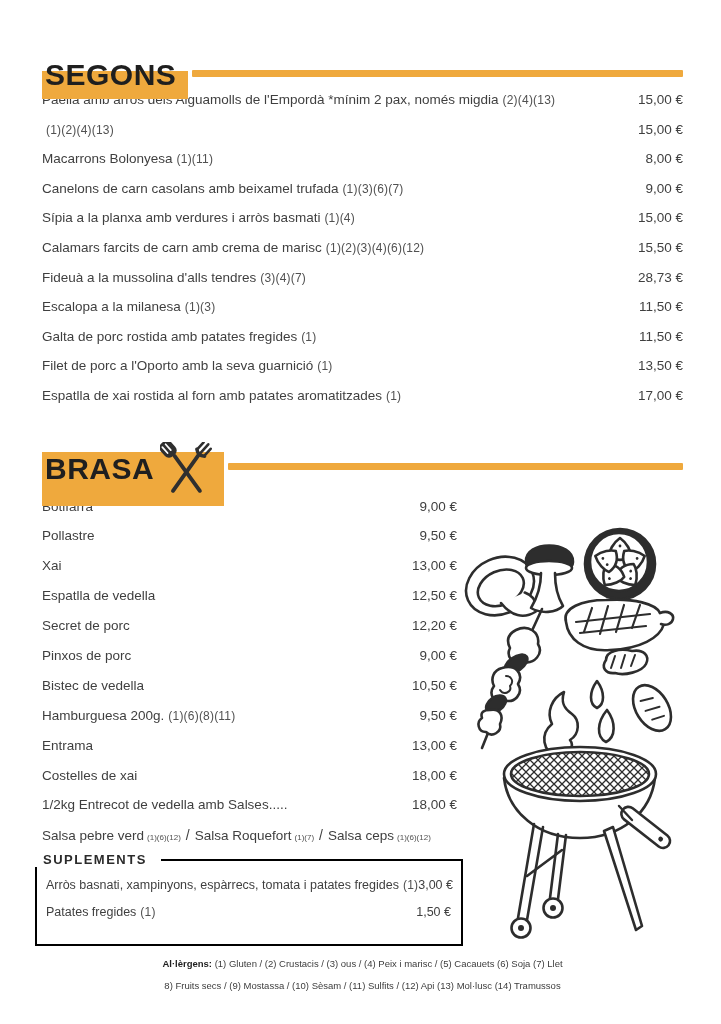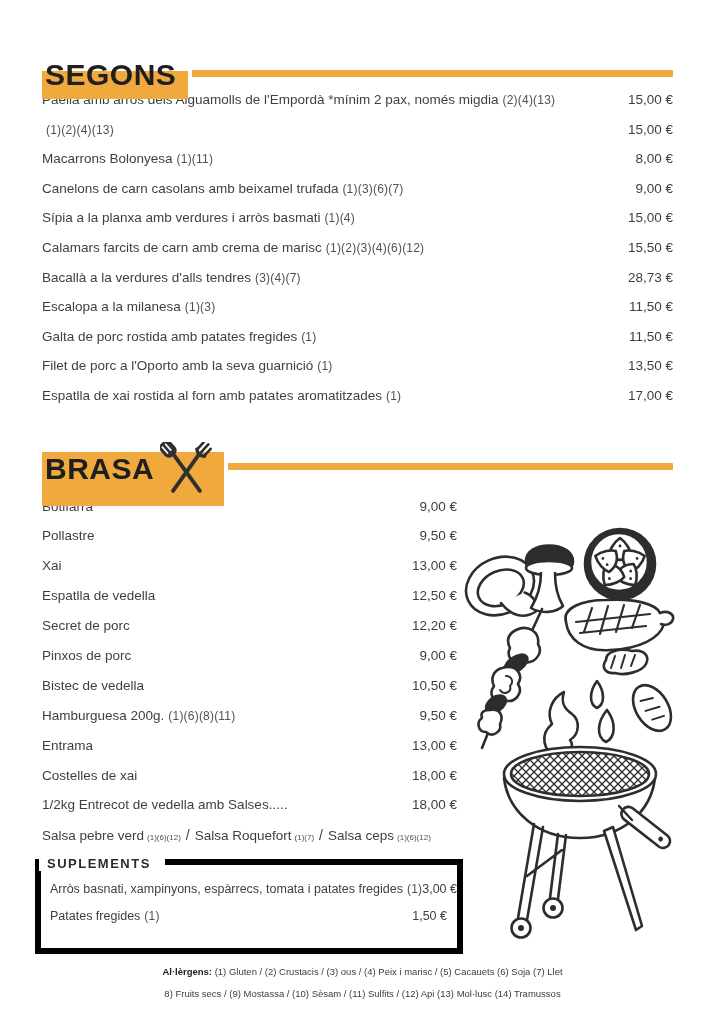--- a/index.html
+++ b/index.html
@@ -3,21 +3,21 @@
 <meta charset="utf-8">
 <style>
   * { box-sizing: border-box; }
   html,body { margin:0; padding:0; background:#ffffff; }
   body {
     width:721px; height:1024px; position:relative; overflow:hidden;
     font-family:"Liberation Sans", sans-serif; color:#3f3f3f;
     -webkit-font-smoothing:antialiased;
   }
   .page { position:absolute; inset:0; background:#fff; }
-  .content { padding:58px 48px 0 42px; position:relative; z-index:2; }
+  .content { padding:58px 38px 0 42px; position:relative; z-index:2; }
 
   
   .section-header { display:flex; align-items:center; }
   .title-wrap { position:relative; display:inline-flex; align-items:center; padding:0 6px 0 3px; }
   .title-highlight {
     position:absolute; left:0; right:-6px; top:13px; bottom:-7px;
     background:var(--accent); z-index:0;
   }
   h1.section-title {
     position:relative; z-index:1; margin:0; font-size:30px; line-height:34px;
@@ -38,21 +38,21 @@
   .menu-brasa { margin-top:23px; width:415px; }
   .menu-brasa li.row { height:29.9px; }
 
   .sauces-line { width:415px; font-size:13.5px; color:#3f3f3f; margin-top:0; height:21px; display:flex; align-items:baseline; }
   .sauces-line .allerg { font-size:8px; color:#515151; margin-left:3px; }
   .sauces-line .sep { margin:0 5px; font-size:14px; }
 
   
   .sup-box {
     position:relative; margin:11px 0 0 -7px; width:428px;
-    border:6px solid #000000; padding:17px 10px 12px 9px;
+    border:2px solid #000000; padding:17px 10px 12px 9px;
   }
   .sup-title {
     position:absolute; top:-9px; left:-2px; background:#fff;
     padding:0 14px 0 8px; font-size:13px; font-weight:bold;
     letter-spacing:1.5px; color:#2b2b2b;
   }
   .sup-box .row { height:27px; font-size:12.5px; }
 
   
   .footer { margin-top:7px; width:641px; text-align:center; font-size:9.5px; line-height:22px; color:#3c3c3c; }
@@ -100,21 +100,21 @@
             <span class="name">Sípia a la planxa amb verdures i arròs basmati</span>
             <span class="allerg">(1)(4)</span>
             <span class="price">15,00 €</span>
           </li>
         <li class="row">
             <span class="name">Calamars farcits de carn amb crema de marisc</span>
             <span class="allerg">(1)(2)(3)(4)(6)(12)</span>
             <span class="price">15,50 €</span>
           </li>
         <li class="row">
-            <span class="name">Bacallà a la verdures d'alls tendres</span>
+            <span class="name">Fideuà a la mussolina d'alls tendres</span>
             <span class="allerg">(3)(4)(7)</span>
             <span class="price">28,73 €</span>
           </li>
         <li class="row">
             <span class="name">Escalopa a la milanesa</span>
             <span class="allerg">(1)(3)</span>
             <span class="price">11,50 €</span>
           </li>
         <li class="row">
             <span class="name">Galta de porc rostida amb patates fregides</span>

